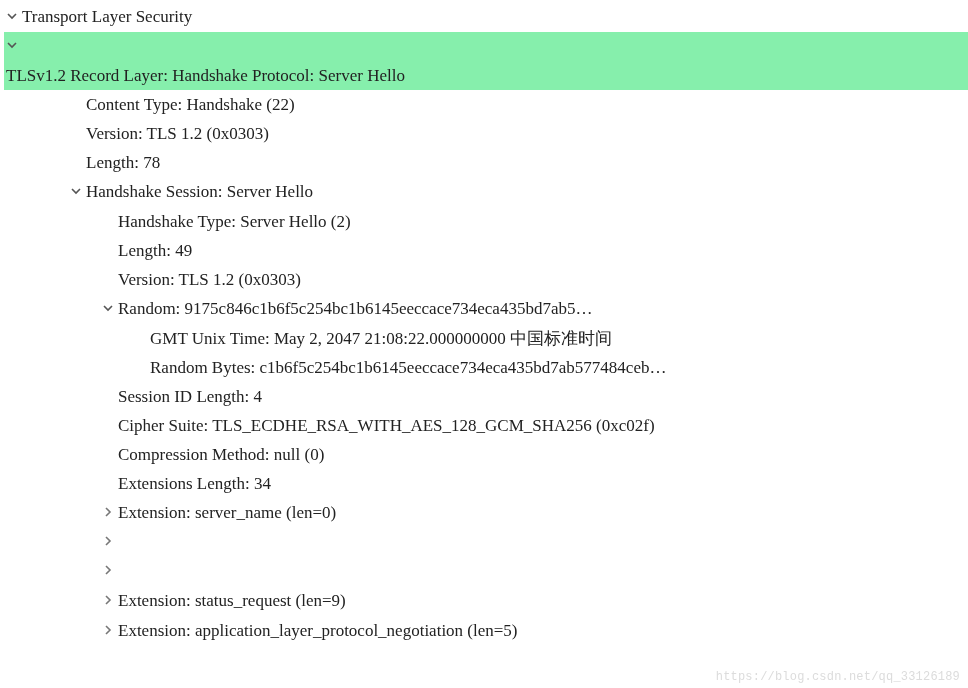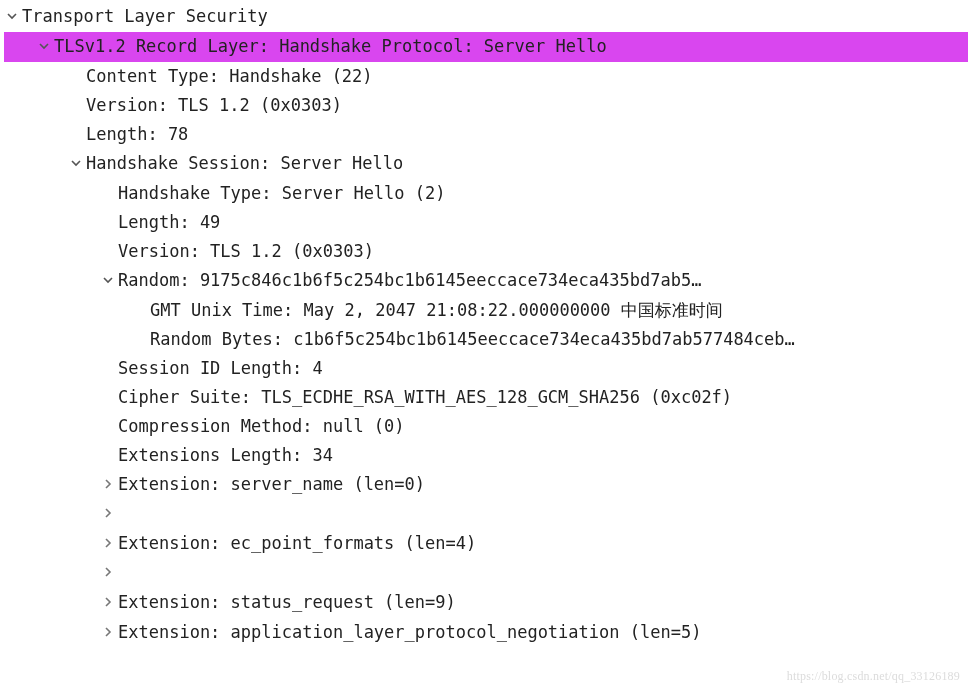--- a/index.html
+++ b/index.html
@@ -16,44 +16,46 @@
   .tree {
     padding: 2px 0 0 4px;
     line-height: 29px;
     white-space: nowrap;
   }
   .row {
     display: flex;
     align-items: baseline;
   }
   .row.highlight {
-    background: #d946ef;
+    background: #86efac;
+    flex-direction: column;
   }
   .indent {
     display: inline-block;
   }
   .caret {
     display: inline-block;
     width: 16px;
     text-align: center;
     color: #555;
     font-size: 14px;
     user-select: none;
   }
   .caret.blank {
     visibility: hidden;
   }
   .label {
     padding-left: 2px;
+    font-family: Liberation Serif, serif;
   }
   .watermark {
     position: absolute;
     right: 8px;
     bottom: 4px;
-    font-family: Liberation Serif, serif;
+    font-family: Liberation Mono, monospace;
     font-size: 12px;
     color: #dcdcdc;
     letter-spacing: 0.2px;
   }
 </style>
 </head>
 <body>
 
 <div class="tree" id="tree-root">
     <div class="row">
@@ -155,27 +157,20 @@
       <span class="indent" style="width: 96px;"></span>
       <span class="caret"><svg width="12" height="12" viewBox="0 0 12 12">
           <path d="M4 2 L8 6 L4 10" fill="none" stroke="#777" stroke-width="1.6"></path>
         </svg></span>
     </div>
     <div class="row">
       <span class="indent" style="width: 96px;"></span>
       <span class="caret"><svg width="12" height="12" viewBox="0 0 12 12">
           <path d="M4 2 L8 6 L4 10" fill="none" stroke="#777" stroke-width="1.6"></path>
         </svg></span>
-      <span class="label">Extension: ec_point_formats (len=4)</span>
-    </div>
-    <div class="row">
-      <span class="indent" style="width: 96px;"></span>
-      <span class="caret"><svg width="12" height="12" viewBox="0 0 12 12">
-          <path d="M4 2 L8 6 L4 10" fill="none" stroke="#777" stroke-width="1.6"></path>
-        </svg></span>
     </div>
     <div class="row">
       <span class="indent" style="width: 96px;"></span>
       <span class="caret"><svg width="12" height="12" viewBox="0 0 12 12">
           <path d="M4 2 L8 6 L4 10" fill="none" stroke="#777" stroke-width="1.6"></path>
         </svg></span>
       <span class="label">Extension: status_request (len=9)</span>
     </div>
     <div class="row">
       <span class="indent" style="width: 96px;"></span>

